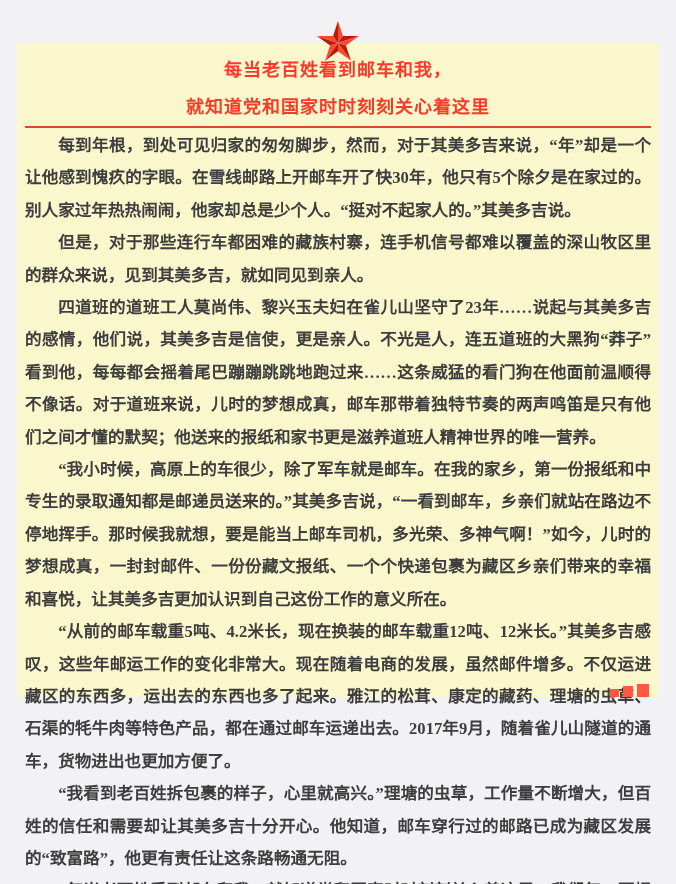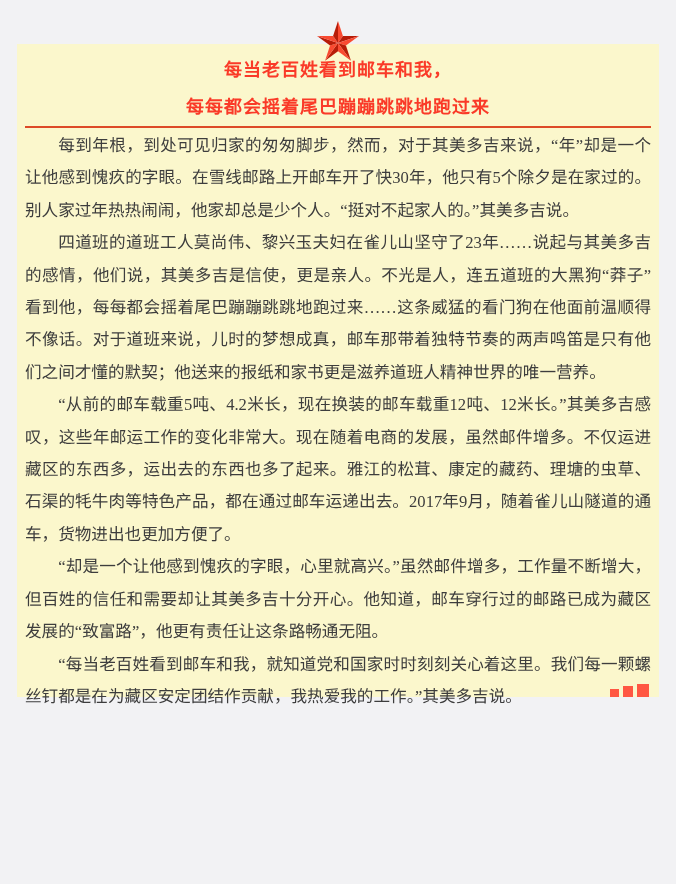--- a/index.html
+++ b/index.html
@@ -57,20 +57,21 @@
     font-size: 16.6px;
     line-height: 32.4px;
     color: #3d3d3d;
     text-align: justify;
     text-justify: inter-ideograph;
   }
   article p {
     margin: 0;
     text-indent: 2em;
     word-break: break-all;
+    font-weight: bold;
   }
   .squares {
     position: absolute;
     right: 10px;
     bottom: 0;
     display: flex;
     align-items: flex-end;
     gap: 4px;
   }
   .sq { display: inline-block; background: #ff5742; }
@@ -95,30 +96,32 @@
         <polygon points="50,71 50,52 20.6,92.5" fill="#b71c08"></polygon>
         <polygon points="20.6,92.5 50,52 31.9,57.9" fill="#f94a31"></polygon>
         <polygon points="31.9,57.9 50,52 2.4,36.6" fill="#b71c08"></polygon>
         <polygon points="2.4,36.6 50,52 38.8,36.6" fill="#f94a31"></polygon>
         <polygon points="38.8,36.6 50,52 50,2" fill="#b71c08"></polygon>
       </svg>
     </div>
 
     <header>
       <div class="title-line">每当老百姓看到邮车和我，</div>
-      <div class="title-line">每每都会摇着尾巴蹦蹦跳跳地跑过来</div>
+      <div class="title-line">就知道党和国家时时刻刻关心着这里</div>
     </header>
 
     <div class="rule"></div>
 
     <article>
       <p>每到年根，到处可见归家的匆匆脚步，然而，对于其美多吉来说，“年”却是一个让他感到愧疚的字眼。在雪线邮路上开邮车开了快30年，他只有5个除夕是在家过的。别人家过年热热闹闹，他家却总是少个人。“挺对不起家人的。”其美多吉说。</p>
+      <p>但是，对于那些连行车都困难的藏族村寨，连手机信号都难以覆盖的深山牧区里的群众来说，见到其美多吉，就如同见到亲人。</p>
       <p>四道班的道班工人莫尚伟、黎兴玉夫妇在雀儿山坚守了23年……说起与其美多吉的感情，他们说，其美多吉是信使，更是亲人。不光是人，连五道班的大黑狗“莽子”看到他，每每都会摇着尾巴蹦蹦跳跳地跑过来……这条威猛的看门狗在他面前温顺得不像话。对于道班来说，儿时的梦想成真，邮车那带着独特节奏的两声鸣笛是只有他们之间才懂的默契；他送来的报纸和家书更是滋养道班人精神世界的唯一营养。</p>
+      <p>“我小时候，高原上的车很少，除了军车就是邮车。在我的家乡，第一份报纸和中专生的录取通知都是邮递员送来的。”其美多吉说，“一看到邮车，乡亲们就站在路边不停地挥手。那时候我就想，要是能当上邮车司机，多光荣、多神气啊！”如今，儿时的梦想成真，一封封邮件、一份份藏文报纸、一个个快递包裹为藏区乡亲们带来的幸福和喜悦，让其美多吉更加认识到自己这份工作的意义所在。</p>
       <p>“从前的邮车载重5吨、4.2米长，现在换装的邮车载重12吨、12米长。”其美多吉感叹，这些年邮运工作的变化非常大。现在随着电商的发展，虽然邮件增多。不仅运进藏区的东西多，运出去的东西也多了起来。雅江的松茸、康定的藏药、理塘的虫草、石渠的牦牛肉等特色产品，都在通过邮车运递出去。2017年9月，随着雀儿山隧道的通车，货物进出也更加方便了。</p>
-      <p>“却是一个让他感到愧疚的字眼，心里就高兴。”虽然邮件增多，工作量不断增大，但百姓的信任和需要却让其美多吉十分开心。他知道，邮车穿行过的邮路已成为藏区发展的“致富路”，他更有责任让这条路畅通无阻。</p>
+      <p>“我看到老百姓拆包裹的样子，心里就高兴。”理塘的虫草，工作量不断增大，但百姓的信任和需要却让其美多吉十分开心。他知道，邮车穿行过的邮路已成为藏区发展的“致富路”，他更有责任让这条路畅通无阻。</p>
       <p>“每当老百姓看到邮车和我，就知道党和国家时时刻刻关心着这里。我们每一颗螺丝钉都是在为藏区安定团结作贡献，我热爱我的工作。”其美多吉说。</p>
     </article>
 
     <div class="squares">
       <span class="sq sq1"></span>
       <span class="sq sq2"></span>
       <span class="sq sq3"></span>
     </div>
 
   </div>

